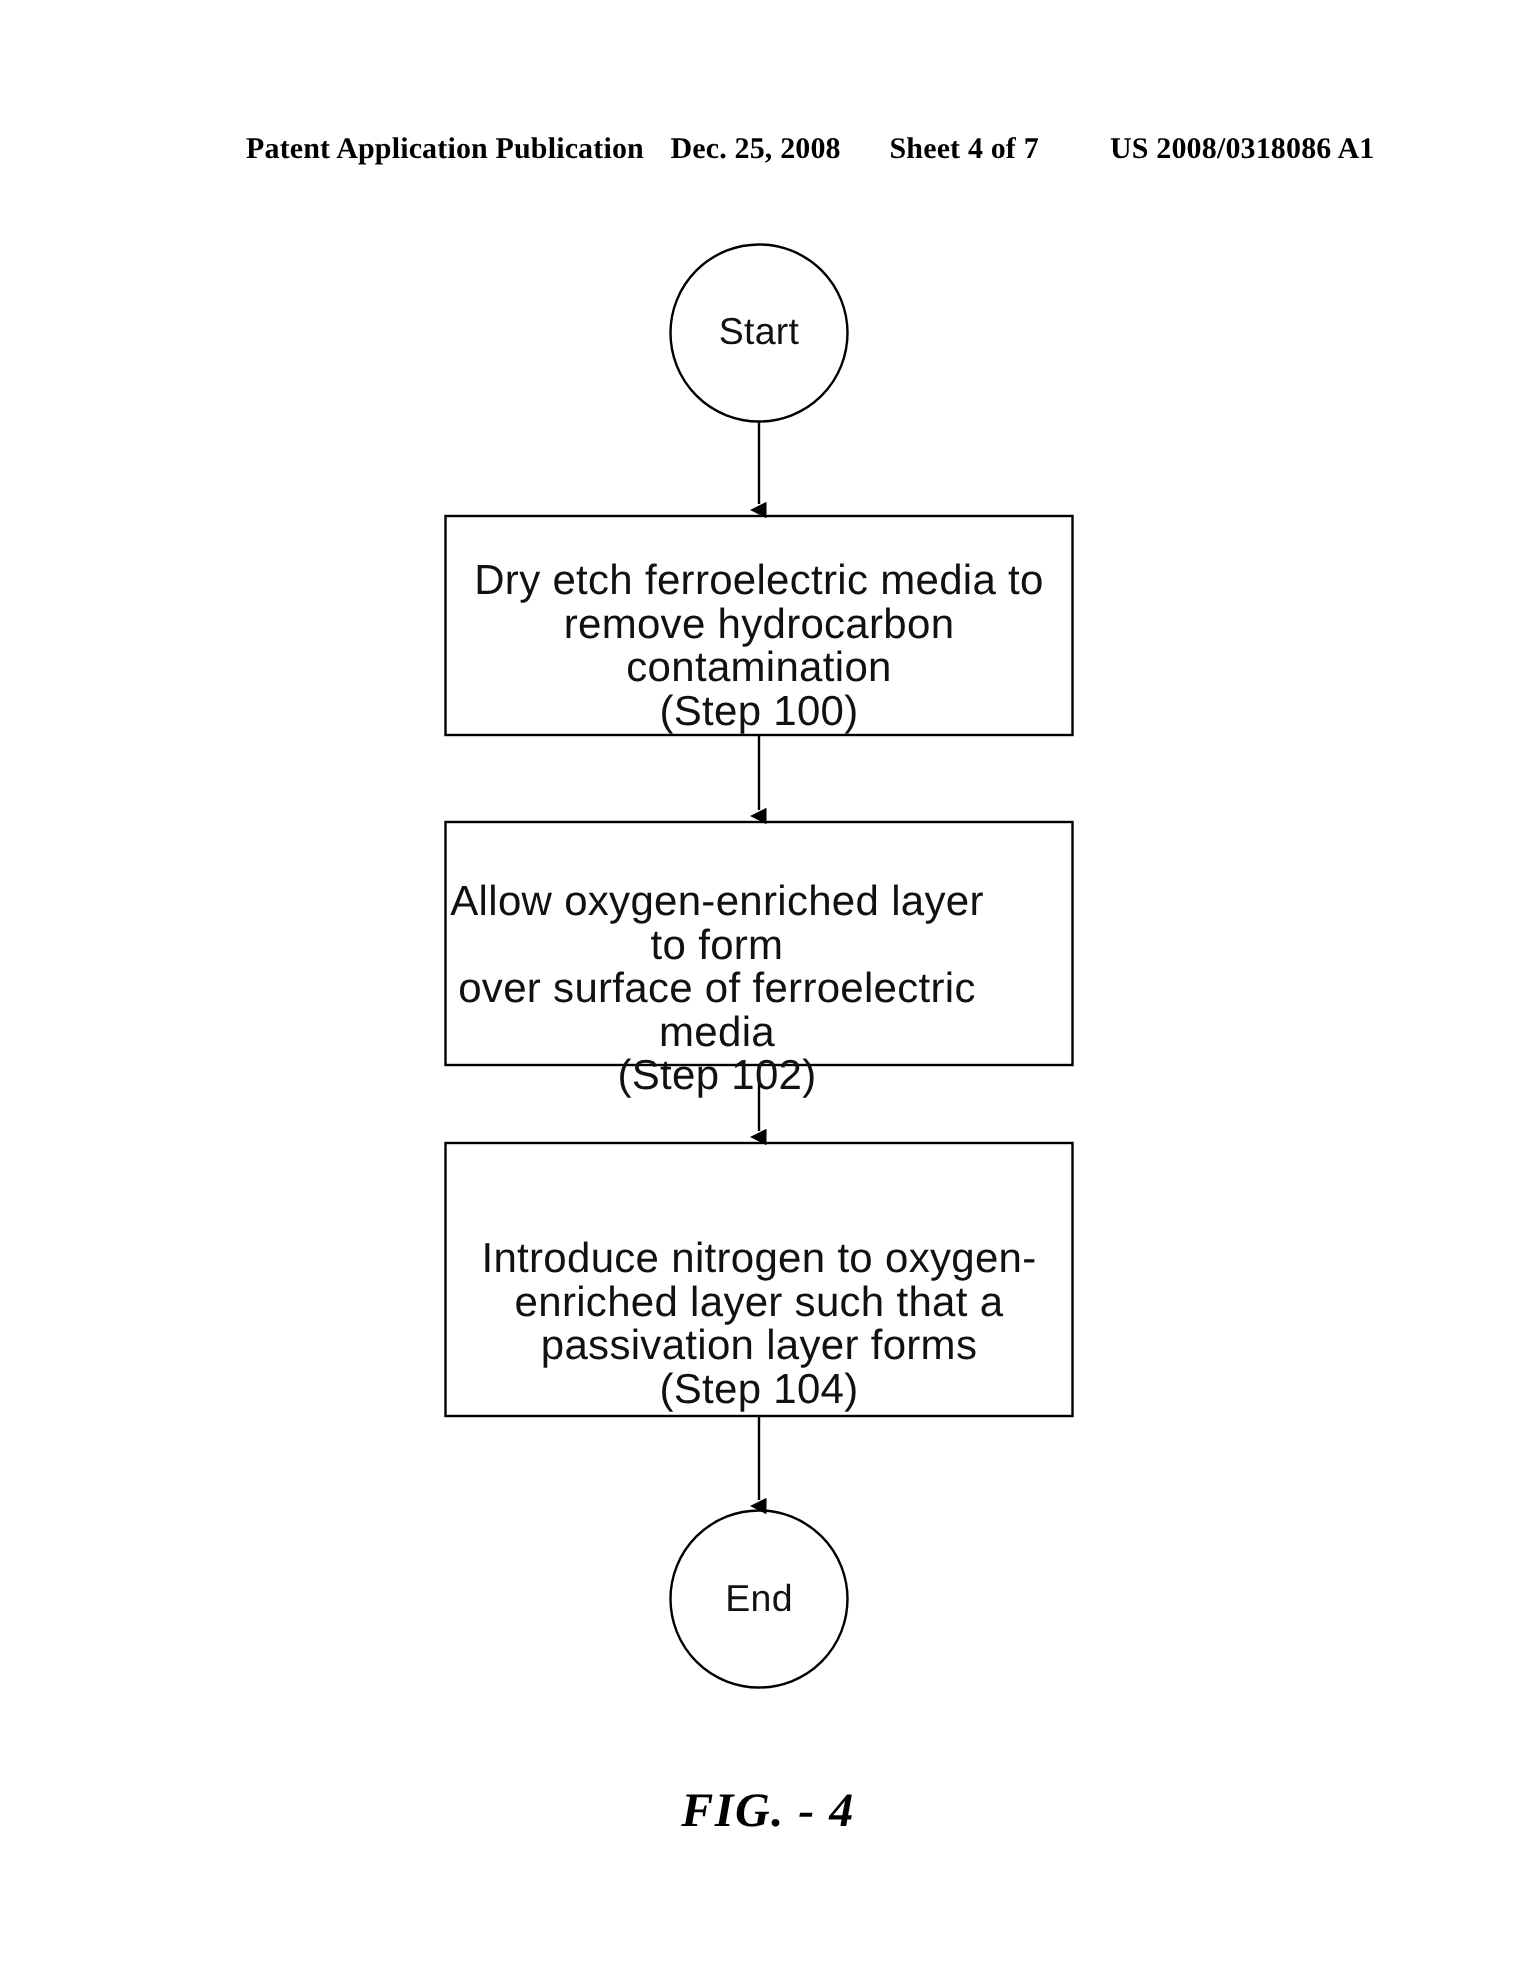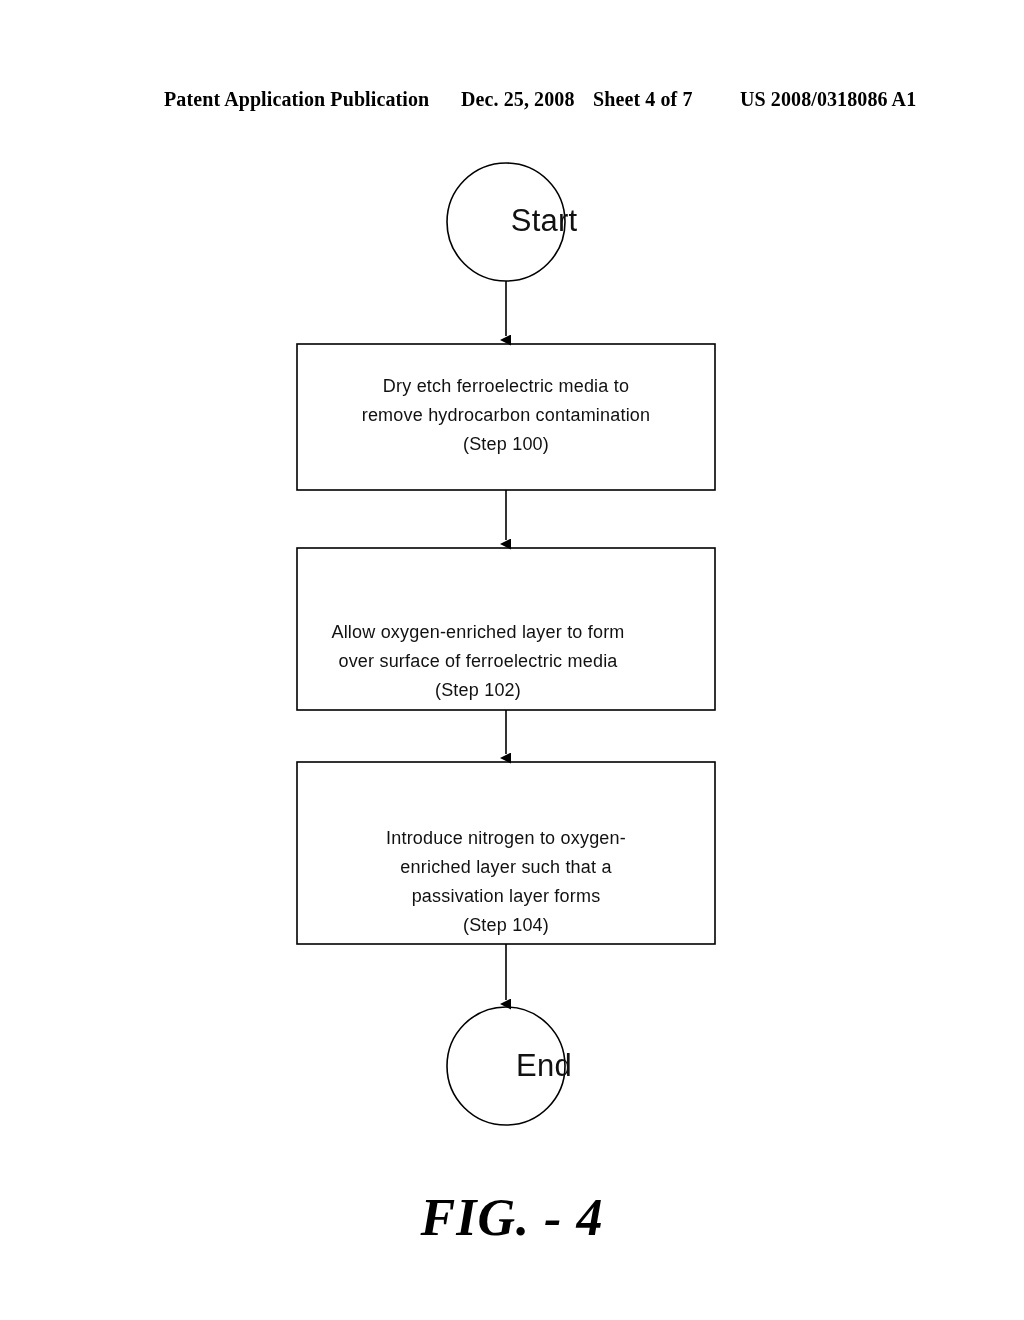--- a/index.html
+++ b/index.html
@@ -31,21 +31,21 @@
     white-space: nowrap;
     margin-left: 36px;
   }
   #page-header .hdr-pub {
     position: absolute;
     left: 128px;
     top: 0;
   }
   #page-header .hdr-date {
     position: absolute;
-    left: 425px;
+    left: 411px;
     top: 0;
   }
   #page-header .hdr-sheet {
     position: absolute;
     left: 557px;
     top: 0;
   }
   #page-header .hdr-patno {
     position: absolute;
     left: 704px;
@@ -65,30 +65,29 @@
     position: absolute;
     left: 0;
     top: 0;
   }
 
   
   .node-text {
     position: absolute;
     text-align: center;
     font-family: "Liberation Sans", sans-serif;
-    font-size: 18px;
+    font-size: 28px;
     line-height: 29px;
     color: #111111;
     white-space: pre-line;
     letter-spacing: 0.2px;
   }
   .terminator-text {
-    font-size: 31px;
+    font-size: 25px;
     line-height: 26px;
-    padding-left: 38px;
   }
 
   
   #start-label {
     left: 446px;
     top: 208px;
     width: 120px;
   }
   
   #end-label {
@@ -97,41 +96,41 @@
     width: 120px;
   }
   
   #step100-label {
     left: 297px;
     top: 372px;
     width: 418px;
   }
   #step102-label {
     left: 297px;
-    top: 618px;
+    top: 586px;
     width: 362px;
     text-align: center;
   }
   #step104-label {
     left: 297px;
     top: 824px;
     width: 418px;
   }
 
   
   #fig-caption {
     position: absolute;
     left: 0;
     top: 1188px;
     width: 1024px;
     text-align: center;
     font-family: "Liberation Serif", serif;
     font-style: italic;
     font-weight: bold;
-    font-size: 52px;
+    font-size: 32px;
     letter-spacing: 1px;
     color: #000000;
   }
 </style>
 </head>
 <body>
 
 <div id="page-header">
   <span class="hdr-pub">Patent Application Publication</span>
   <span class="hdr-date">Dec. 25, 2008</span>

